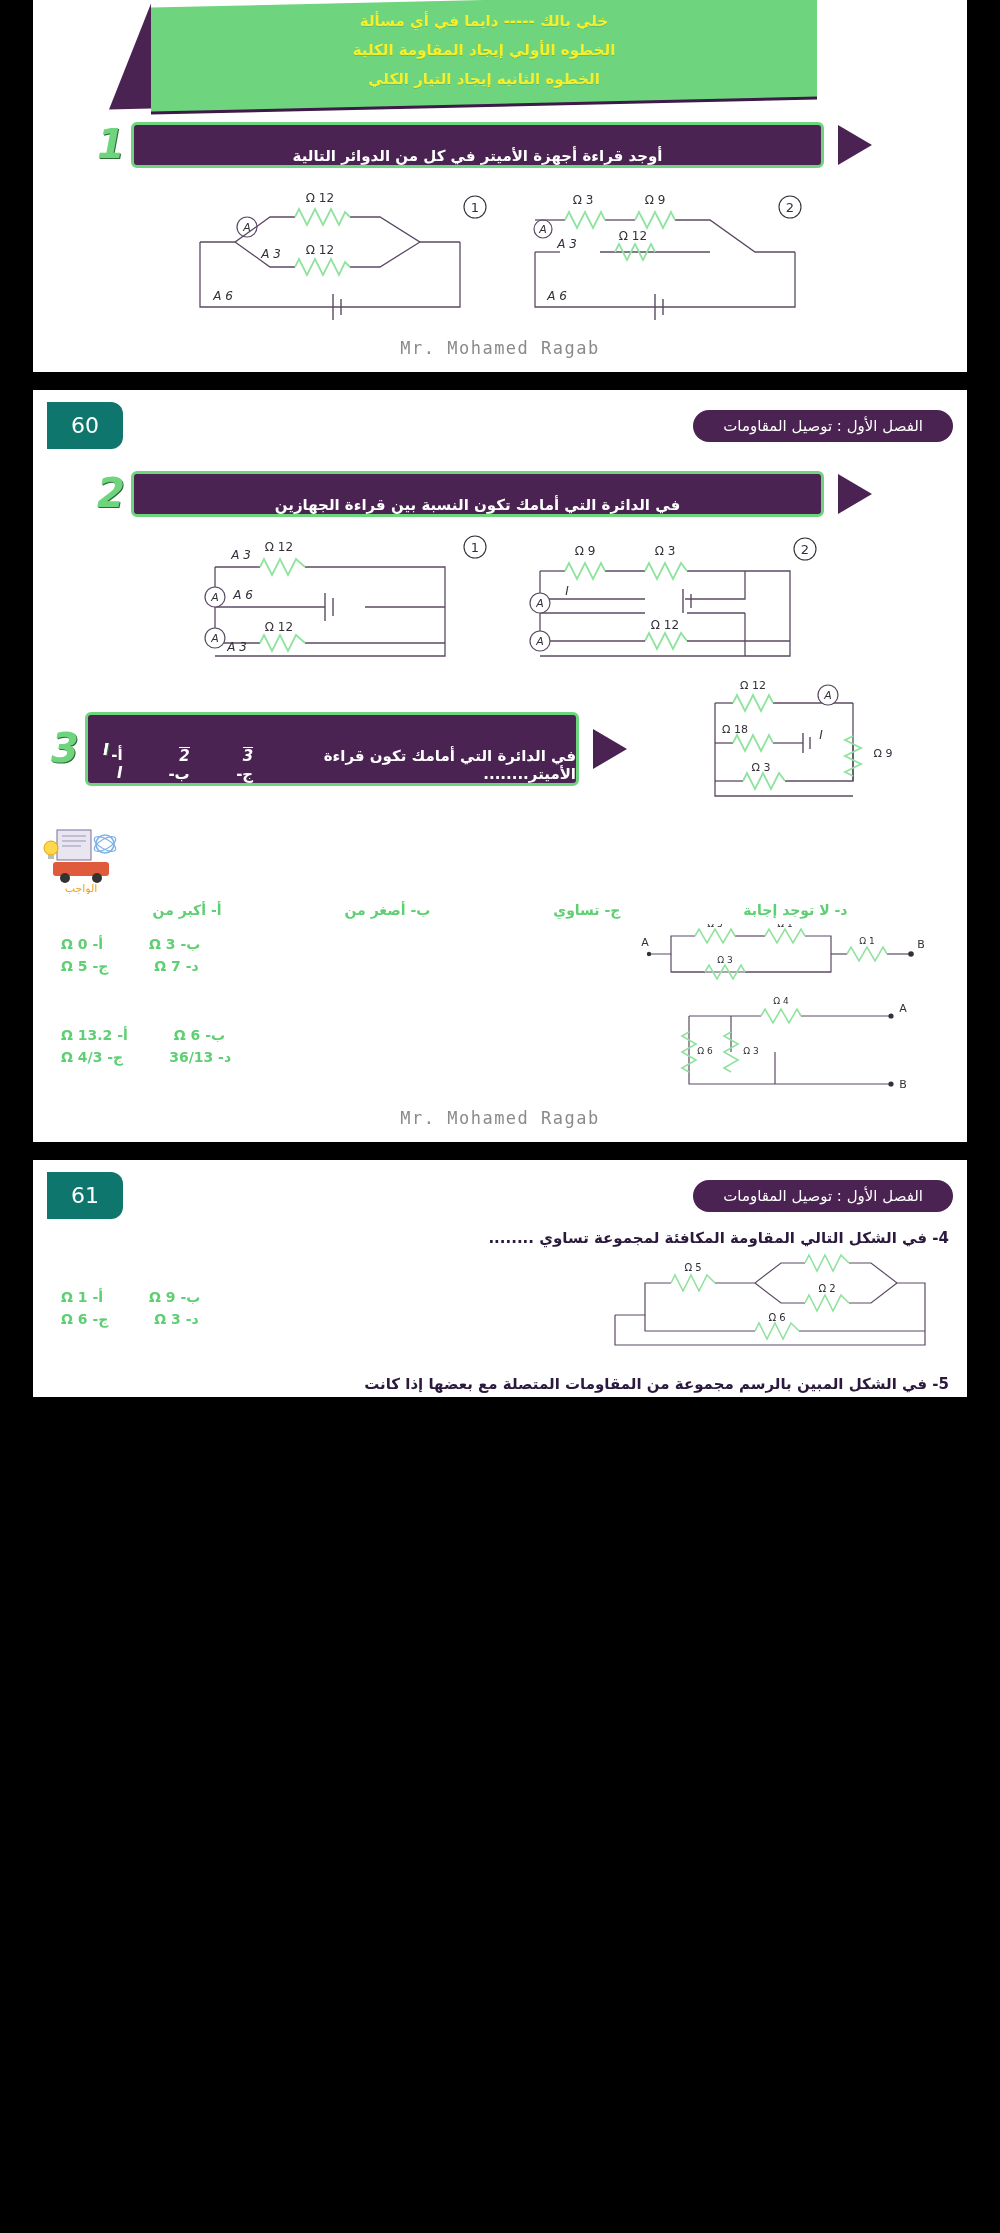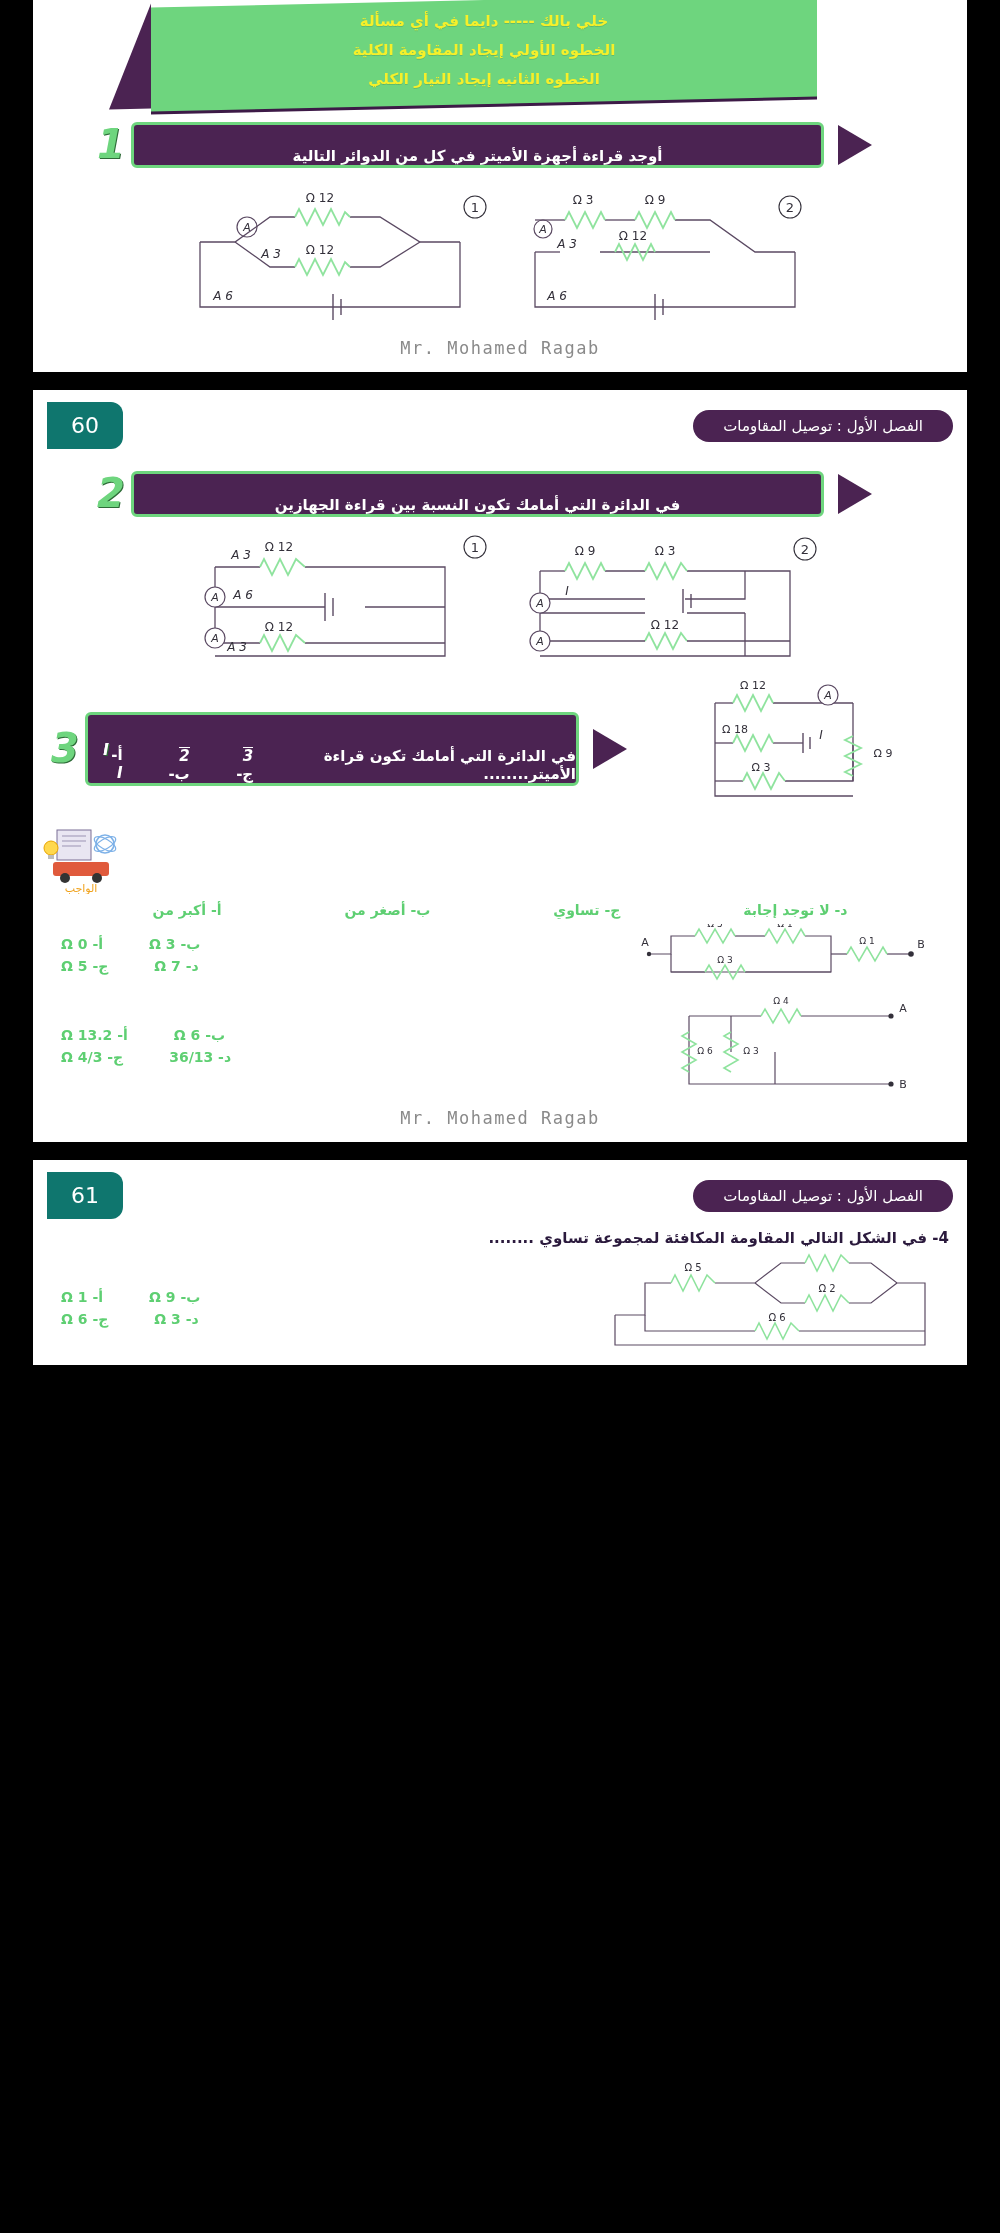--- a/index.html
+++ b/index.html
@@ -504,14 +504,15 @@
         <div class="row">
           <span>ب- 9 Ω</span>
           <span>أ- 1 Ω</span>
         </div>
         <div class="row">
           <span>د- 3 Ω</span>
           <span>ج- 6 Ω</span>
         </div>
       </div>
     </div>
+    <div class="qtext" style="padding-top:6px">5- في الشكل المبين بالرسم مجموعة من المقاومات المتصلة مع بعضها إذا كانت</div>
   </div>
 </div>
 
 </body></html>

